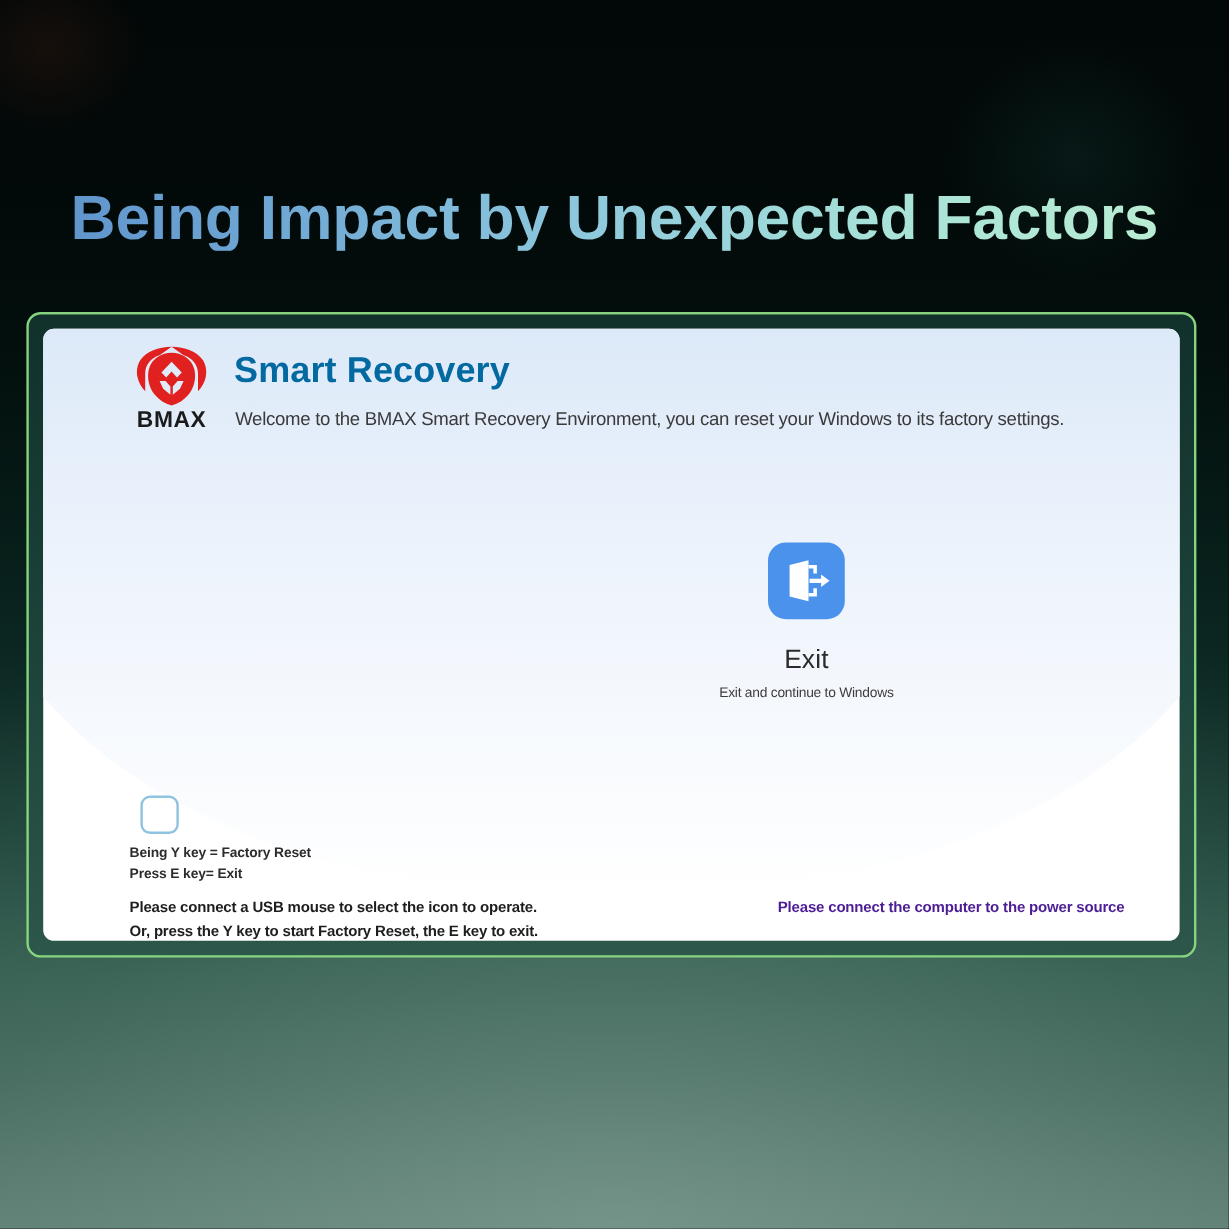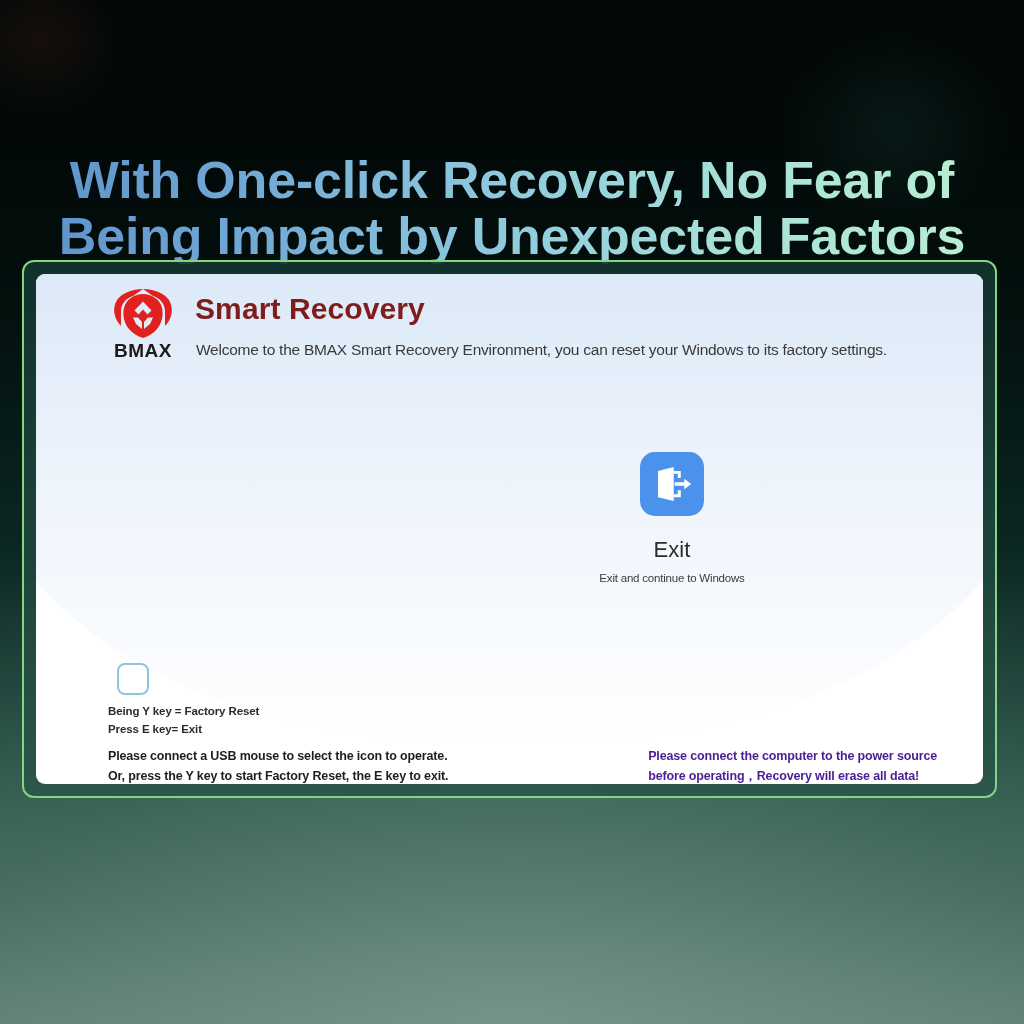--- a/index.html
+++ b/index.html
@@ -131,21 +131,21 @@
     letter-spacing: 0.5px;
     color: #1b1b1b;
     line-height: 1;
   }
   #app-title {
     position: absolute;
     left: 159px;
     top: 18px;
     font-size: 30px;
     font-weight: 600;
-    color: #7f1d1d;
+    color: #0369a1;
     letter-spacing: 0.1px;
   }
   #welcome-text {
     position: absolute;
     left: 160px;
     top: 67px;
     font-size: 15.5px;
     color: #3a3a3a;
     letter-spacing: -0.25px;
     white-space: nowrap;
@@ -235,21 +235,20 @@
   .line { display: block; }
 </style>
 </head>
 <body>
 
 <div id="page">
   <div id="bg-blotch-left"></div>
   <div id="bg-blotch-right"></div>
 
   <h1 id="headline">
-    <span class="headline-line" id="headline-line-1">With One-click Recovery, No Fear of</span>
     <span class="headline-line" id="headline-line-2">Being Impact by Unexpected Factors</span>
   </h1>
 
   <div id="frame">
     <div id="card">
       <div id="card-wash"></div>
       <div id="card-inner">
 
         <div id="card-header">
 
@@ -295,19 +294,18 @@
           <span class="line">Press  E key= Exit</span>
         </div>
 
         <div id="footer-left">
           <span class="line">Please connect a USB mouse to select the icon to operate.</span>
           <span class="line">Or, press the Y key to start Factory Reset, the E key to exit.</span>
         </div>
 
         <div id="footer-right">
           <span class="line">Please connect the computer to the power source</span>
-          <span class="line">before operating，Recovery will erase all data!</span>
         </div>
 
       </div>
     </div>
   </div>
 </div>
 
 </body></html>

